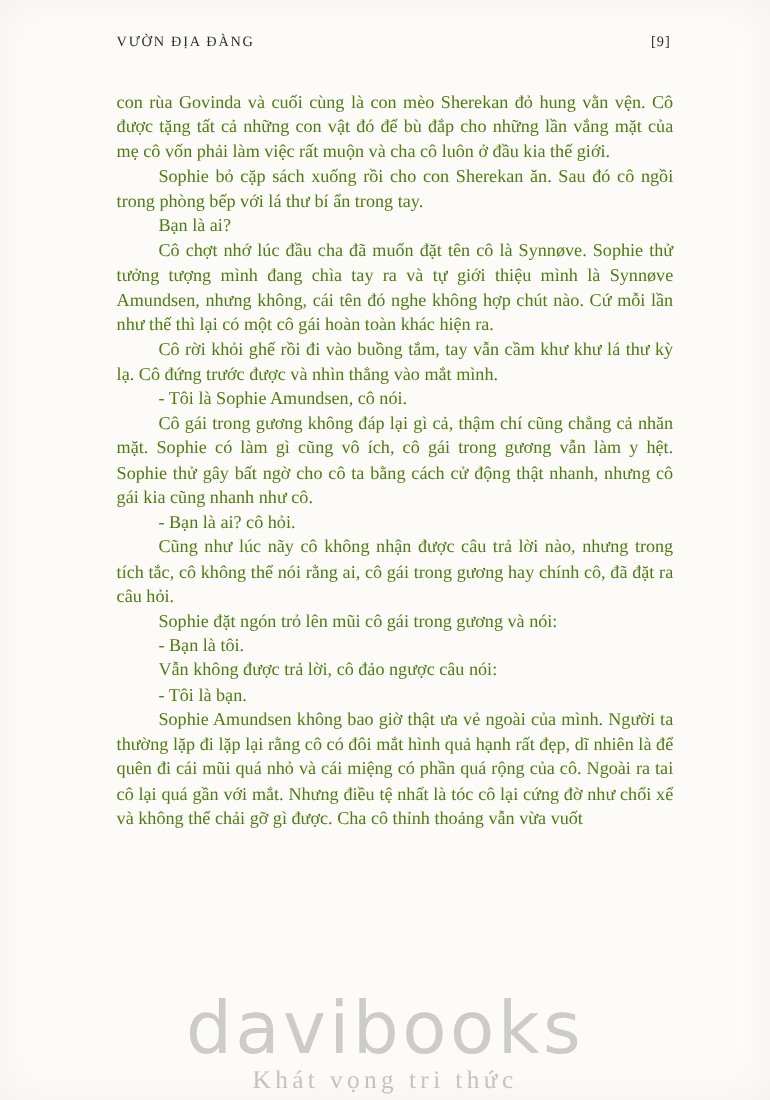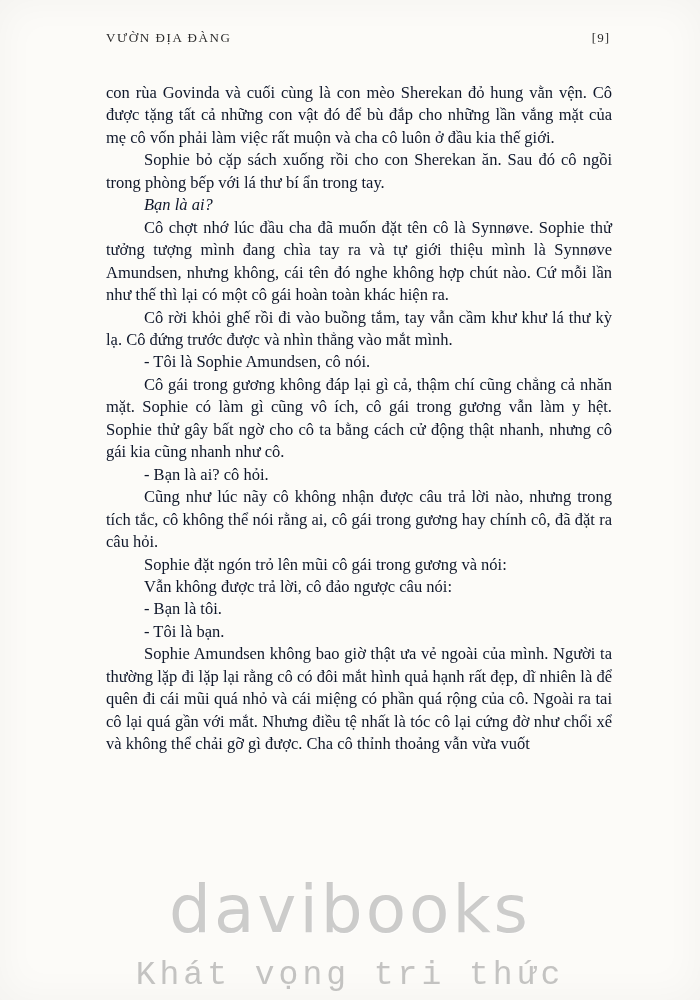--- a/index.html
+++ b/index.html
@@ -37,57 +37,56 @@
     letter-spacing: 1px;
   }
   .body-text {
     position: absolute;
     top: 82px;
     left: 106px;
     width: 506px;
     font-size: 16.5px;
     line-height: 22.45px;
     text-align: justify;
-    color: #0f172a;
+    color: #4d7c0f;
   }
   .body-text p {
     margin: 0;
     padding: 0;
   }
   .body-text p.indent {
     text-indent: 38px;
   }
   .italic {
-    font-style: italic;
   }
   .watermark {
     position: absolute;
     left: 0;
     right: 0;
     bottom: 6px;
     text-align: center;
     pointer-events: none;
     z-index: 5;
   }
   .wm-logo {
     font-family: "DejaVu Sans", sans-serif;
     font-size: 66px;
     font-weight: normal;
     line-height: 1;
     color: rgba(130,130,130,0.40);
     letter-spacing: 3px;
     text-shadow: 1px 1px 0 rgba(255,255,255,0.5);
   }
   .wm-tagline {
-    font-family: Liberation Mono, monospace;
-    font-size: 33px;
+    font-family: Liberation Serif, serif;
+    font-size: 23px;
     line-height: 1.1;
     color: rgba(140,140,140,0.50);
     letter-spacing: 4px;
-    margin-top: 15px;
+    margin-top: 1px;
   }
 </style>
 </head>
 <body>
 
 <div class="page">
 
   <div class="header">
     <span class="running-title">VƯỜN ĐỊA ĐÀNG</span>
     <span class="page-number">[9]</span>
@@ -97,22 +96,22 @@
       <p class=""><span>con rùa Govinda và cuối cùng là con mèo Sherekan đỏ hung vằn vện. Cô được tặng tất cả những con vật đó để bù đắp cho những lần vắng mặt của mẹ cô vốn phải làm việc rất muộn và cha cô luôn ở đầu kia thế giới.</span></p>
       <p class="indent"><span>Sophie bỏ cặp sách xuống rồi cho con Sherekan ăn. Sau đó cô ngồi trong phòng bếp với lá thư bí ẩn trong tay.</span></p>
       <p class="indent"><span class="italic">Bạn là ai?</span></p>
       <p class="indent"><span>Cô chợt nhớ lúc đầu cha đã muốn đặt tên cô là Synnøve. Sophie thử tưởng tượng mình đang chìa tay ra và tự giới thiệu mình là Synnøve Amundsen, nhưng không, cái tên đó nghe không hợp chút nào. Cứ mỗi lần như thế thì lại có một cô gái hoàn toàn khác hiện ra.</span></p>
       <p class="indent"><span>Cô rời khỏi ghế rồi đi vào buồng tắm, tay vẫn cầm khư khư lá thư kỳ lạ. Cô đứng trước được và nhìn thẳng vào mắt mình.</span></p>
       <p class="indent"><span>- Tôi là Sophie Amundsen, cô nói.</span></p>
       <p class="indent"><span>Cô gái trong gương không đáp lại gì cả, thậm chí cũng chẳng cả nhăn mặt. Sophie có làm gì cũng vô ích, cô gái trong gương vẫn làm y hệt. Sophie thử gây bất ngờ cho cô ta bằng cách cử động thật nhanh, nhưng cô gái kia cũng nhanh như cô.</span></p>
       <p class="indent"><span>- Bạn là ai? cô hỏi.</span></p>
       <p class="indent"><span>Cũng như lúc nãy cô không nhận được câu trả lời nào, nhưng trong tích tắc, cô không thể nói rằng ai, cô gái trong gương hay chính cô, đã đặt ra câu hỏi.</span></p>
       <p class="indent"><span>Sophie đặt ngón trỏ lên mũi cô gái trong gương và nói:</span></p>
+      <p class="indent"><span>- Bạn là tôi.</span></p>
       <p class="indent"><span>Vẫn không được trả lời, cô đảo ngược câu nói:</span></p>
-      <p class="indent"><span>- Bạn là tôi.</span></p>
       <p class="indent"><span>- Tôi là bạn.</span></p>
       <p class="indent"><span>Sophie Amundsen không bao giờ thật ưa vẻ ngoài của mình. Người ta thường lặp đi lặp lại rằng cô có đôi mắt hình quả hạnh rất đẹp, dĩ nhiên là để quên đi cái mũi quá nhỏ và cái miệng có phần quá rộng của cô. Ngoài ra tai cô lại quá gần với mắt. Nhưng điều tệ nhất là tóc cô lại cứng đờ như chổi xể và không thể chải gỡ gì được. Cha cô thỉnh thoảng vẫn vừa vuốt</span></p>
     </div>
 
   <div class="watermark">
     <div class="wm-logo">davibooks</div>
     <div class="wm-tagline">Khát vọng tri thức</div>
   </div>
 
 </div>

